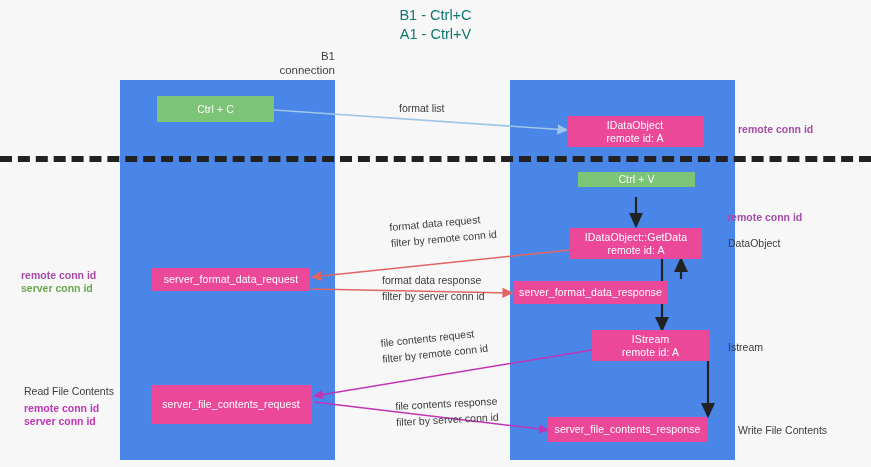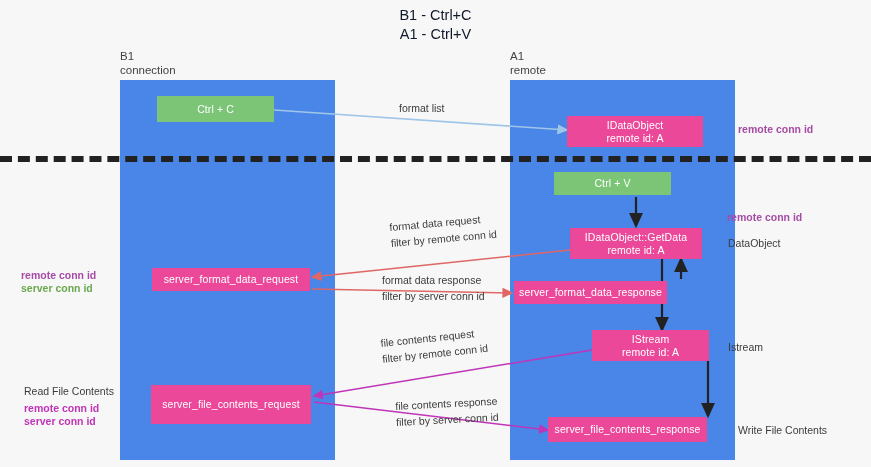--- a/index.html
+++ b/index.html
@@ -9,26 +9,26 @@
     font-family:"Liberation Sans","DejaVu Sans",sans-serif;
     position:relative;overflow:hidden;
     color:#3c3c3c;
   }
   #stage{position:absolute;left:0;top:0;width:871px;height:467px;}
   .abs{position:absolute;}
 
   
   .title{
     width:871px;text-align:center;top:6px;left:0;
-    font-size:14.5px;line-height:19px;color:#0f172a;
+    font-size:14.5px;line-height:19px;color:#0f766e;
   }
 
   
   .lane-head{
-    text-align:left;font-size:11.5px;line-height:14px;color:#434343;
+    text-align:right;font-size:11.5px;line-height:14px;color:#434343;
   }
 
   
   .lane{background:#4a86e8;}
 
   
   .box{
     box-sizing:border-box;
     display:flex;flex-direction:column;
     align-items:center;justify-content:center;
@@ -103,35 +103,31 @@
 
   <div class="abs title">
     <div>B1 - Ctrl+C</div>
     <div>A1 - Ctrl+V</div>
   </div>
 
   <div class="abs lane-head" style="left:120px;top:49px;width:215px;">
     <div>B1</div>
     <div>connection</div>
   </div>
-  <div class="abs lane-head" style="left:510px;top:49px;width:225px;">
-    <div>A1</div>
-    <div>remote</div>
-  </div>
 
   <div class="abs box green" style="left:157px;top:96px;width:117px;height:26px;text-align:right;">
     <div>Ctrl + C</div>
   </div>
 
   <div class="abs box orange" style="left:567px;top:116px;width:136px;height:31px;">
     <div>IDataObject</div>
     <div class="l2">remote id: A</div>
   </div>
 
-  <div class="abs box green" style="left:554px;top:172px;width:117px;height:23px;">
+  <div class="abs box green" style="left:578px;top:172px;width:117px;height:15px;">
     <div>Ctrl + V</div>
   </div>
 
   <div class="abs box orange" style="left:570px;top:228px;width:132px;height:31px;">
     <div>IDataObject::GetData</div>
     <div class="l2">remote id: A</div>
   </div>
 
   <div class="abs box orange" style="left:152px;top:268px;width:158px;height:23px;">
     <div>server_format_data_request</div>

